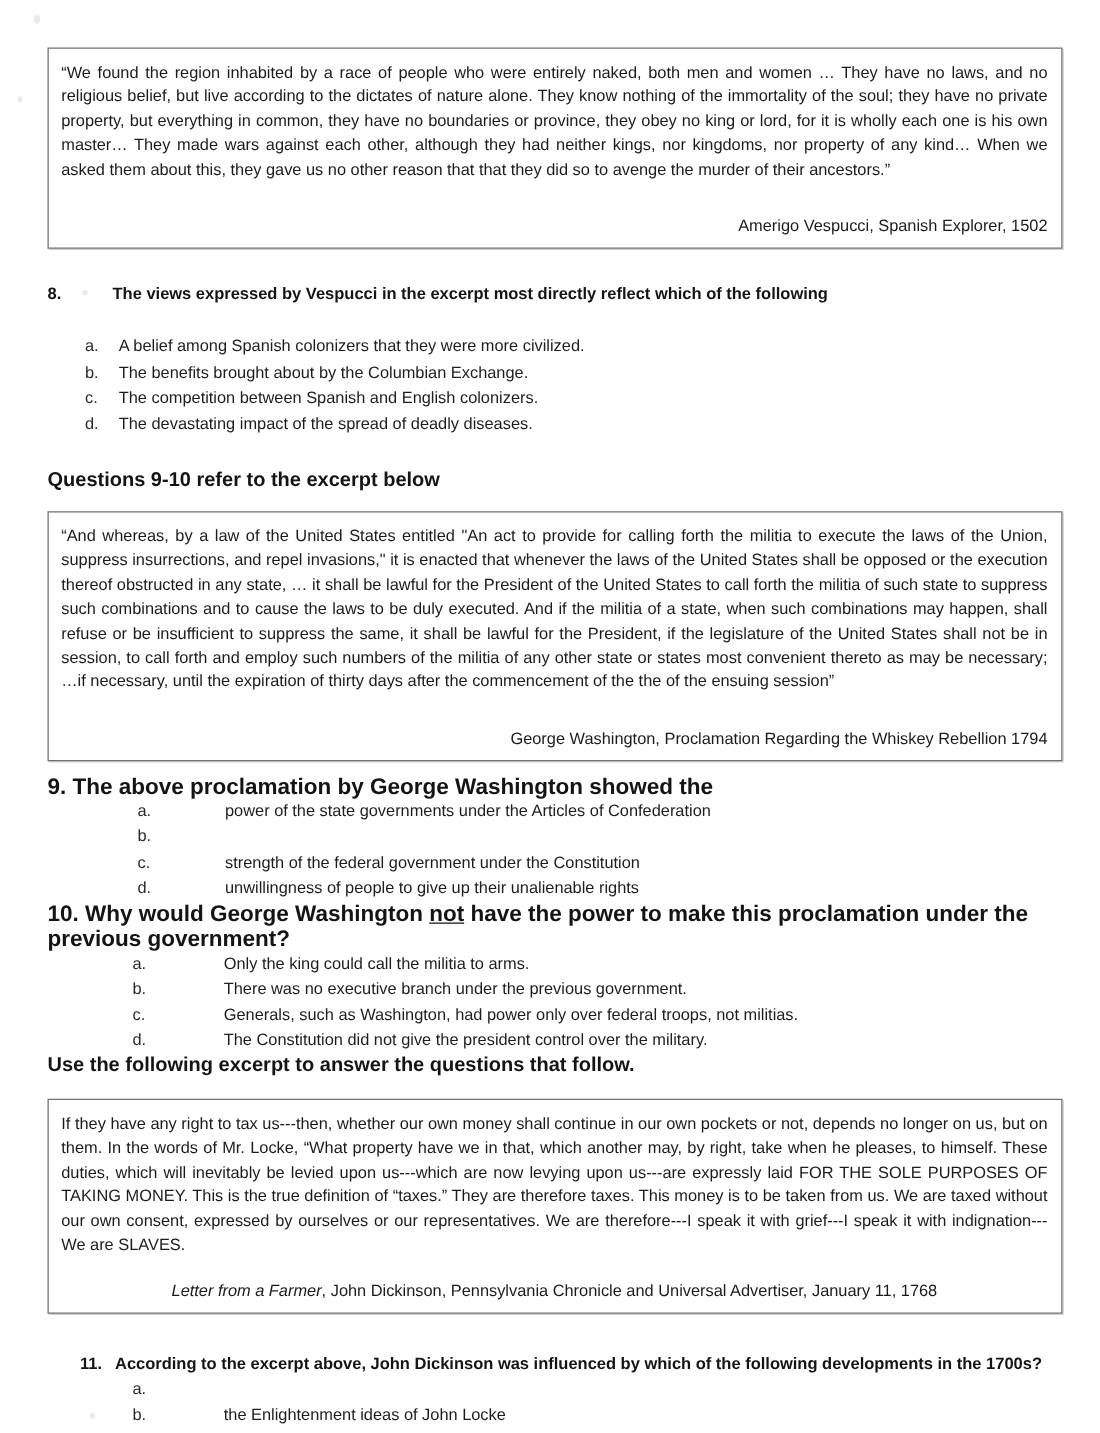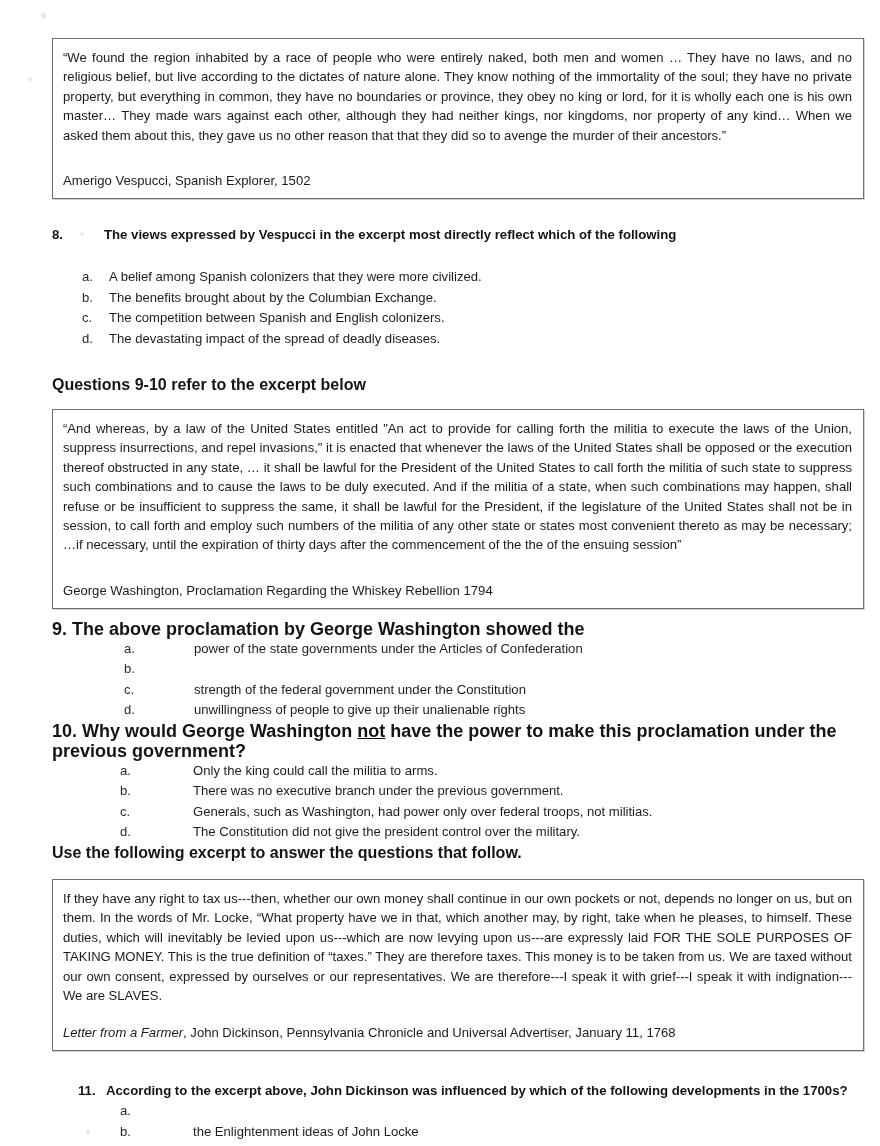--- a/index.html
+++ b/index.html
@@ -12,21 +12,21 @@
     width: 880px;
     height: 1146px;
     position: relative;
     font-family: "Liberation Sans", sans-serif;
     color: #1b1b1b;
     overflow: hidden;
   }
 
   .page {
     position: absolute;
-    left: 14px;
+    left: 0;
     top: 0;
     width: 774px;
     height: 1146px;
     background: #ffffff;
   }
 
   
   .speck {
     position: absolute;
     background: #d8d8d8;
@@ -56,26 +56,26 @@
     color: #1b1b1b;
     margin: 0;
   }
   .excerpt-text.justified {
     text-align: justify;
     text-justify: inter-word;
   }
   .citation {
     font-size: 13.1px;
     line-height: 19px;
-    text-align: left;
+    text-align: right;
     margin: 0;
     color: #1b1b1b;
   }
   .citation.centered {
-    text-align: left;
+    text-align: center;
   }
   .citation .italic {
     font-style: italic;
   }
   .cite-gap-lg { height: 26px; }
   .cite-gap-sm { height: 18px; }
 
   
   .q-row {
     display: flex;

